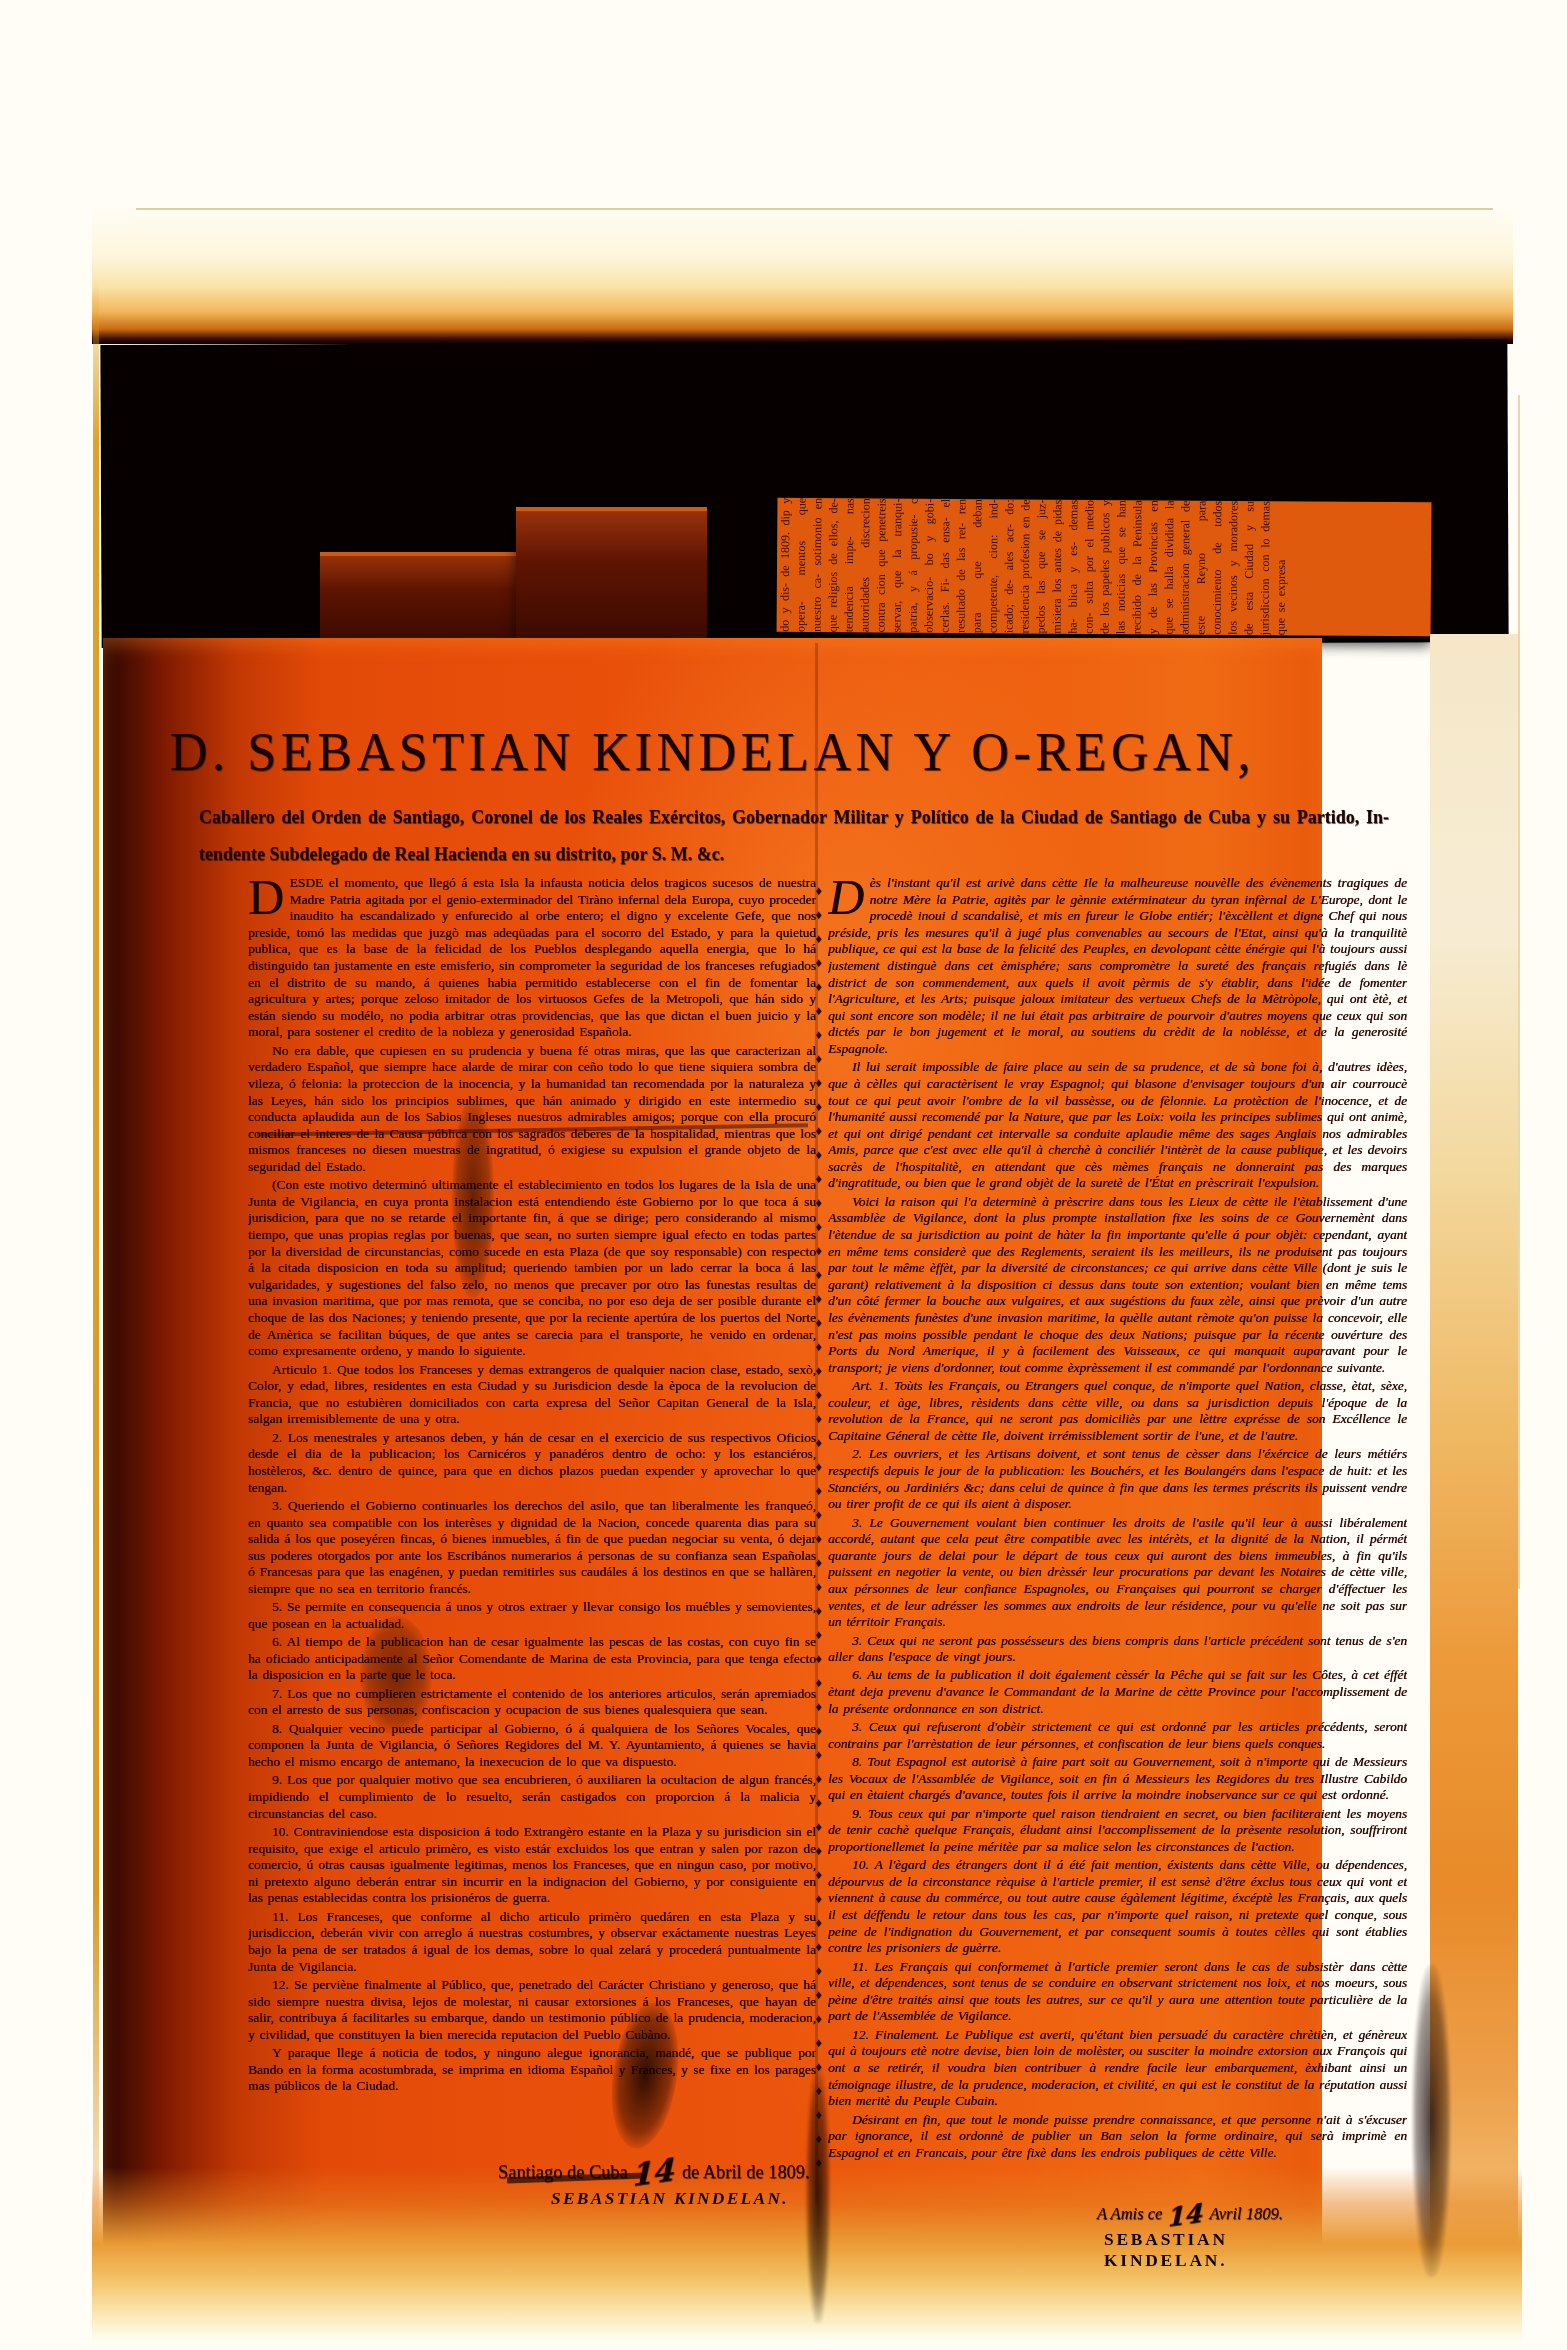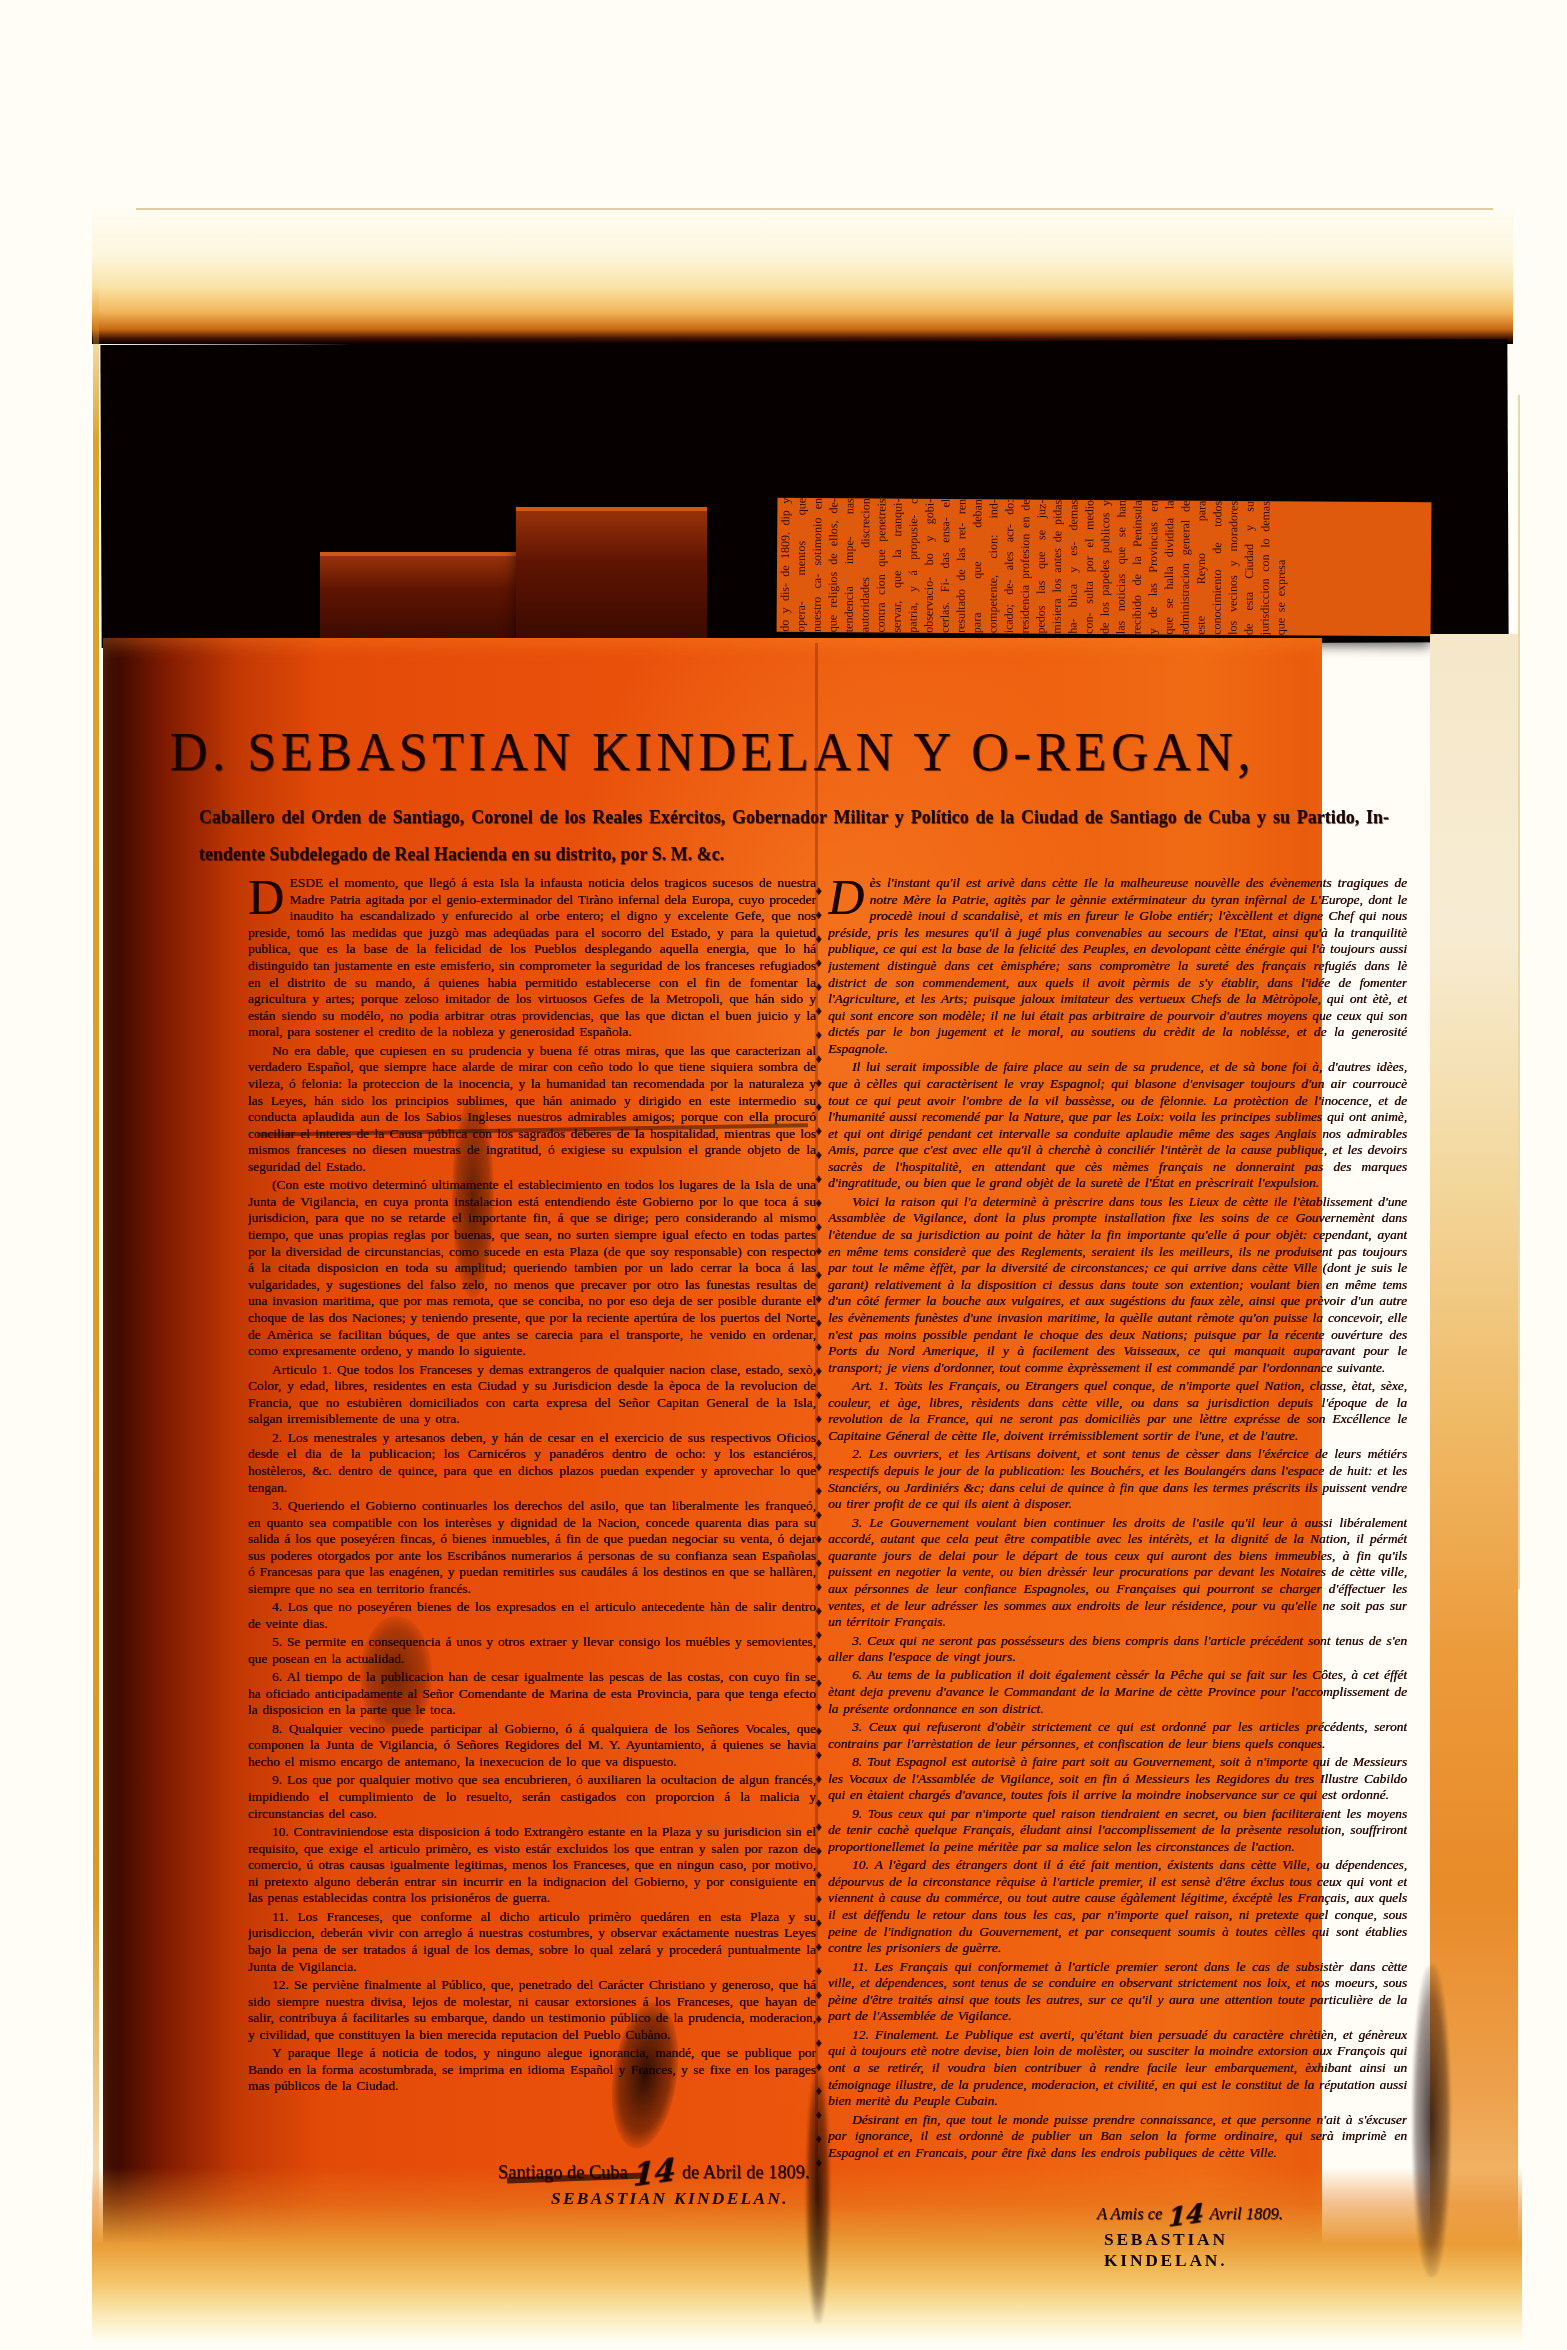--- a/index.html
+++ b/index.html
@@ -110,23 +110,23 @@
     <div class="abs sub1">Caballero del Orden de Santiago, Coronel de los Reales Exércitos, Gobernador Militar y Político de la Ciudad de Santiago de Cuba y su Partido, In-</div>
     <div class="abs sub2">tendente Subdelegado de Real Hacienda en su distrito, por S. M. &amp;c.</div>
 
     <div class="abs col col-es">
       <p class="first"><span class="dropcap">D</span><span>ESDE el momento, que llegó á esta Isla la infausta noticia delos tragicos sucesos de nuestra Madre Patria agitada por el genio-exterminador del Tiràno infernal dela Europa, cuyo proceder inaudito ha escandalizado y enfurecido al orbe entero; el digno y excelente Gefe, que nos preside, tomó las medidas que juzgò mas adeqüadas para el socorro del Estado, y para la quietud publica, que es la base de la felicidad de los Pueblos desplegando aquella energia, que lo há distinguido tan justamente en este emisferio, sin comprometer la seguridad de los franceses refugiados en el distrito de su mando, á quienes habia permitido establecerse con el fin de fomentar la agricultura y artes; porque zeloso imitador de los virtuosos Gefes de la Metropoli, que hán sido y están siendo su modélo, no podia arbitrar otras providencias, que las que dictan el buen juicio y la moral, para sostener el credito de la nobleza y generosidad Española.</span></p>
       <p>No era dable, que cupiesen en su prudencia y buena fé otras miras, que las que caracterizan al verdadero Español, que siempre hace alarde de mirar con ceño todo lo que tiene siquiera sombra de vileza, ó felonia: la proteccion de la inocencia, y la humanidad tan recomendada por la naturaleza y las Leyes, hán sido los principios sublimes, que hán animado y dirigido en este intermedio su conducta aplaudida aun de los Sabios Ingleses nuestros admirables amigos; porque con ella procuró conciliar el interes de la Causa pública con los sagrados deberes de la hospitalidad, mientras que los mismos franceses no diesen muestras de ingratitud, ó exigiese su expulsion el grande objeto de la seguridad del Estado.</p>
       <p>(Con este motivo determinó ultimamente el establecimiento en todos los lugares de la Isla de una Junta de Vigilancia, en cuya pronta instalacion está entendiendo éste Gobierno por lo que toca á su jurisdicion, para que no se retarde el importante fin, á que se dirige; pero considerando al mismo tiempo, que unas propias reglas por buenas, que sean, no surten siempre igual efecto en todas partes por la diversidad de circunstancias, como sucede en esta Plaza (de que soy responsable) con respecto á la citada disposicion en toda su amplitud; queriendo tambien por un lado cerrar la boca á las vulgaridades, y sugestiones del falso zelo, no menos que precaver por otro las funestas resultas de una invasion maritima, que por mas remota, que se conciba, no por eso deja de ser posible durante el choque de las dos Naciones; y teniendo presente, que por la reciente apertúra de los puertos del Norte de Amèrica se facilitan búques, de que antes se carecia para el transporte, he venido en ordenar, como expresamente ordeno, y mando lo siguiente.</p>
       <p>Articulo 1. Que todos los Franceses y demas extrangeros de qualquier nacion clase, estado, sexò, Color, y edad, libres, residentes en esta Ciudad y su Jurisdicion desde la època de la revolucion de Francia, que no estubièren domiciliados con carta expresa del Señor Capitan General de la Isla, salgan irremisiblemente de una y otra.</p>
       <p>2.  Los menestrales y artesanos deben, y hán de cesar en el exercicio de sus respectivos Oficios desde el dia de la publicacion; los Carnicéros y panadéros dentro de ocho: y los estanciéros, hostèleros, &amp;c. dentro de quince, para que en dichos plazos puedan expender y aprovechar lo que tengan.</p>
       <p>3.  Queriendo el Gobierno continuarles los derechos del asilo, que tan liberalmente les franqueó, en quanto sea compatible con los interèses y dignidad de la Nacion, concede quarenta dias para su salida á los que poseyéren fincas, ó bienes inmuebles, á fin de que puedan negociar su venta, ó dejar sus poderes otorgados por ante los Escribános numerarios á personas de su confianza sean Españolas ó Francesas para que las enagénen, y puedan remitirles sus caudáles á los destinos en que se hallàren, siempre que no sea en territorio francés.</p>
-      <p>4.  Los que no poseyéren bienes de los expresados en el articulo antecedente hàn de salir dentro de veinte dias.</p>
       <p>5.  Se permite en consequencia á unos y otros extraer y llevar consigo los muébles y semovientes, que posean en la actualidad.</p>
       <p>6.  Al tiempo de la publicacion han de cesar igualmente las pescas de las costas, con cuyo fin se ha oficiado anticipadamente al Señor Comendante de Marina de esta Provincia, para que tenga efecto la disposicion en la parte que le toca.</p>
+      <p>7.  Los que no cumplieren estrictamente el contenido de los anteriores articulos, serán apremiados con el arresto de sus personas, confiscacion y ocupacion de sus bienes qualesquiera que sean.</p>
       <p>8.  Qualquier vecino puede participar al Gobierno, ó á qualquiera de los Señores Vocales, que componen la Junta de Vigilancia, ó Señores Regidores del M. Y. Ayuntamiento, á quienes se havia hecho el mismo encargo de antemano, la inexecucion de lo que va dispuesto.</p>
       <p>9.  Los que por qualquier motivo que sea encubrieren, ó auxiliaren la ocultacion de algun francés, impidiendo el cumplimiento de lo resuelto, serán castigados con proporcion á la malicia y circunstancias del caso.</p>
       <p>10.  Contraviniendose esta disposicion á todo Extrangèro estante en la Plaza y su jurisdicion sin el requisito, que exige el articulo primèro, es visto estár excluidos los que entran y salen por razon de comercio, ú otras causas igualmente legitimas, menos los Franceses, que en ningun caso, por motivo, ni pretexto alguno deberán entrar sin incurrir en la indignacion del Gobierno, y por consiguiente en las penas establecidas contra los prisionéros de guerra.</p>
       <p>11.  Los Franceses, que conforme al dicho articulo primèro quedáren en esta Plaza y su jurisdiccion, deberán vivir con arreglo á nuestras costumbres, y observar exáctamente nuestras Leyes bajo la pena de ser tratados á igual de los demas, sobre lo qual zelará y procederá puntualmente la Junta de Vigilancia.</p>
       <p>12.  Se perviène finalmente al Público, que, penetrado del Carácter Christiano y generoso, que há sido siempre nuestra divisa, lejos de molestar, ni causar extorsiones á los Franceses, que hayan de salir, contribuya á facilitarles su embarque, dando un testimonio público de la prudencia, moderacion, y civilidad, que constituyen la bien merecida reputacion del Pueblo Cubàno.</p>
       <p>Y paraque llege á noticia de todos, y ninguno alegue ignorancia, mandé, que se publique por Bando en la forma acostumbrada, se imprima en idioma Español y Frances, y se fixe en los parages mas públicos de la Ciudad.</p>
     </div>
 
     <div class="abs divider">♦
 ♦

